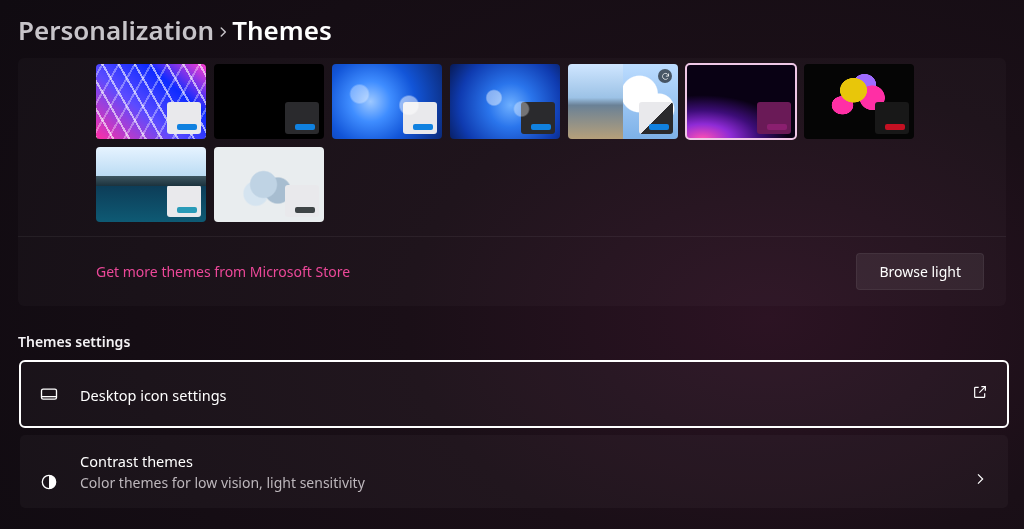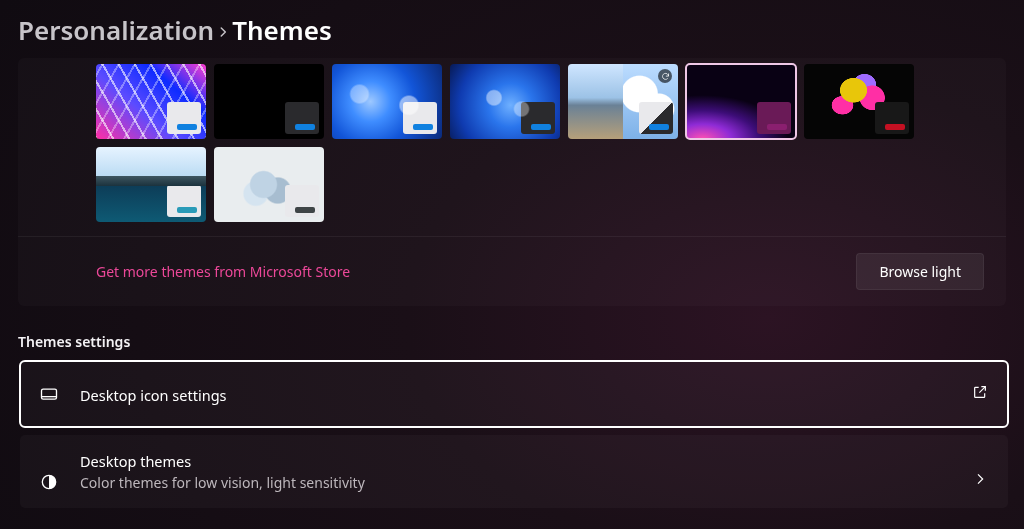--- a/index.html
+++ b/index.html
@@ -257,20 +257,20 @@
         </svg></span>
     </div>
     <div class="settings-row">
       <span class="lead-icon">
         <svg viewBox="0 0 24 24">
           <circle cx="12" cy="12" r="8"></circle>
           <path d="M12 4a8 8 0 010 16z" fill="#fff" stroke="none"></path>
         </svg>
       </span>
       <span class="texts">
-        <div class="title">Desktop themes</div>
+        <div class="title">Contrast themes</div>
         <div class="sub">Color themes for low vision, light sensitivity</div>
       </span>
       <span class="trail-icon"><svg viewBox="0 0 24 24">
           <path d="M9 5l7 7-7 7"></path>
         </svg></span>
     </div>
   </div>
 
 </body></html>

